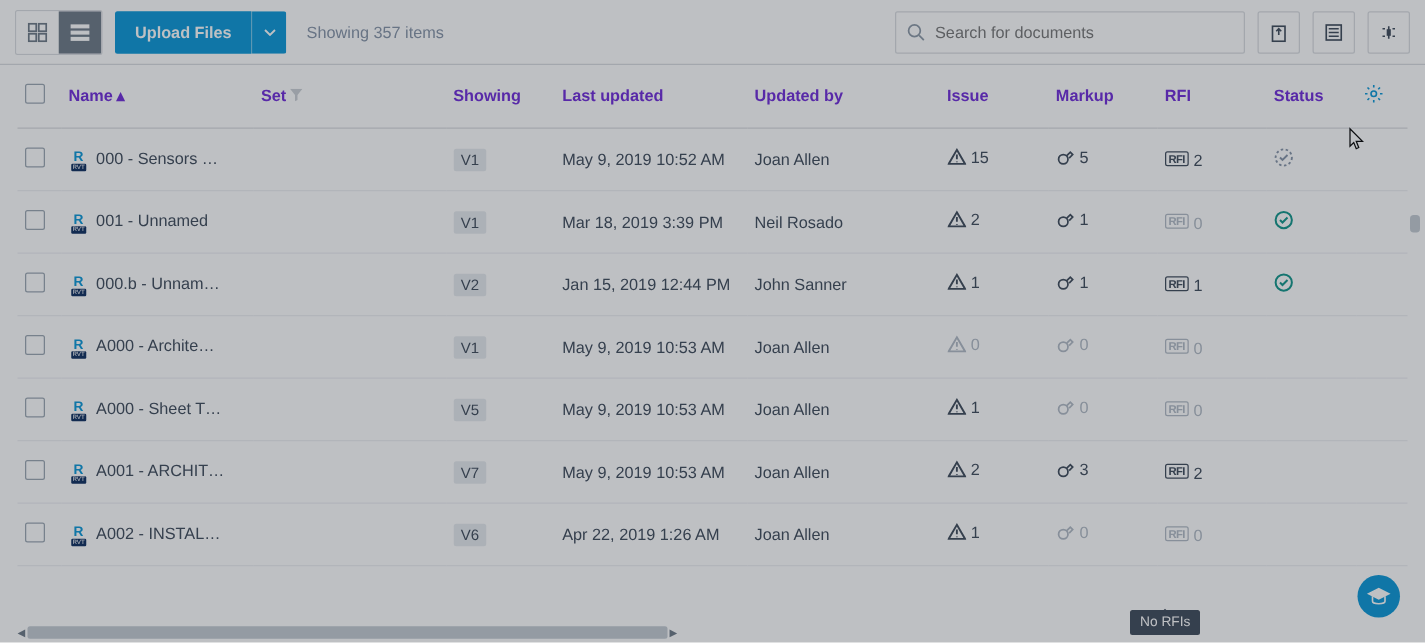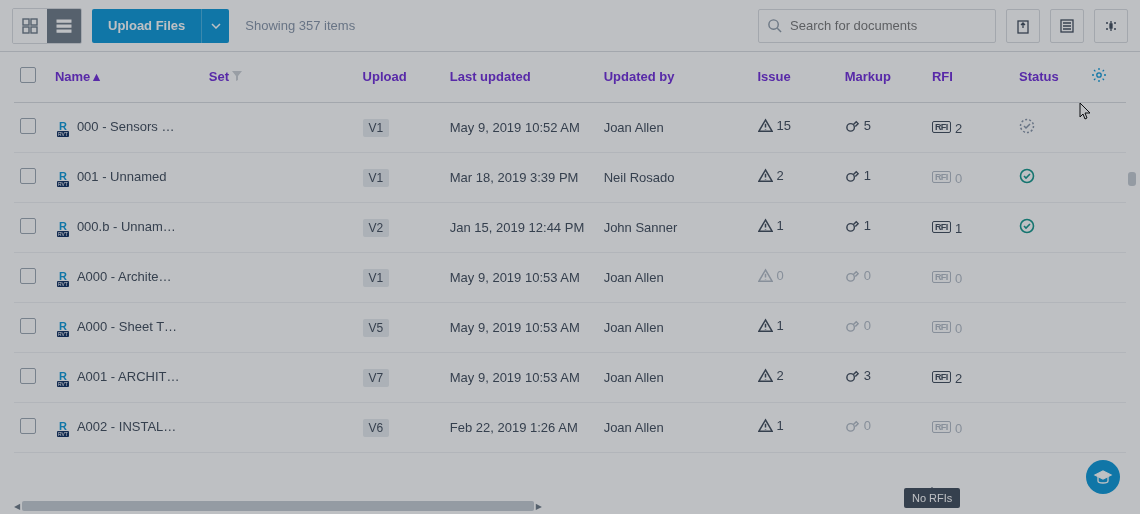--- a/index.html
+++ b/index.html
@@ -17,21 +17,21 @@
 .toolbar{height:52px;padding:9px 12px;border-bottom:1px solid var(--border);display:flex;align-items:center;gap:10px}
 .view-group{display:flex;border:1px solid var(--border);border-radius:2px;overflow:hidden}
 .icon-btn{width:34px;height:34px;display:flex;align-items:center;justify-content:center;background:#fff;border:none;cursor:pointer}
 .icon-btn.active{background:#6a7785}
 .icon-btn.active svg{fill:#fff;stroke:#fff}
 .upload-group{display:flex}
 .upload-btn{background:var(--accent);color:#fff;border:none;height:34px;padding:0 16px;font-size:13px;font-weight:700;cursor:pointer;border-top-left-radius:2px;border-bottom-left-radius:2px}
 .upload-caret{background:var(--accent);border:none;border-left:1px solid rgba(255,255,255,.25);width:28px;height:34px;display:flex;align-items:center;justify-content:center;cursor:pointer;border-top-right-radius:2px;border-bottom-right-radius:2px}
 .count{margin-left:6px;color:var(--text-muted)}
 .spacer{flex:1}
-.search{width:238px;height:34px;display:flex;align-items:center;border:1px solid var(--border);border-radius:2px;padding:0 8px;color:#8a97a5}
+.search{width:280px;height:34px;display:flex;align-items:center;border:1px solid var(--border);border-radius:2px;padding:0 8px;color:#8a97a5}
 .search input{border:none;outline:none;font-size:13px;flex:1;margin-left:6px;background:transparent;color:#3c4858}
 .tool-btn{width:34px;height:34px;border:1px solid var(--border);border-radius:2px;display:flex;align-items:center;justify-content:center;background:#fff;cursor:pointer}
 
 .table-wrap{position:relative;padding:0 14px}
 table{width:100%;border-collapse:collapse;table-layout:fixed}
 th,td{text-align:left;padding:0 6px;height:50px;font-weight:400;white-space:nowrap;overflow:hidden;text-overflow:ellipsis;vertical-align:middle}
 thead th{color:#6d28d9;font-weight:600;border-bottom:1px solid var(--border)}
 tbody tr{border-bottom:1px solid #eef0f3}
 col.c-chk{width:34px}
 col.c-name{width:150px}
@@ -144,21 +144,21 @@
         <col class="c-st">
         <col class="c-gear">
       </colgroup>
 <thead>
         <tr>
   <th><span class="chk"></span></th>
   <th><span>Name</span><span class="sort-caret">▴</span></th>
   <th><span>Set</span><svg class="filter-caret" width="10" height="10" viewBox="0 0 10 10">
               <path d="M0 0h10L6 5v4l-2 1V5z" fill="#6a7785"></path>
             </svg></th>
-  <th><span>Upload</span></th>
+  <th><span>Showing</span></th>
   <th><span>Last updated</span></th>
   <th><span>Updated by</span></th>
   <th><span>Issue</span></th>
   <th><span>Markup</span></th>
   <th><span>RFI</span></th>
   <th><span>Status</span></th>
   <th><svg class="gear hover" width="16" height="16" viewBox="0 0 16 16" fill="none" stroke="#0696d7" stroke-width="1.3">
               <circle cx="8" cy="8" r="2.2"></circle>
               <path d="M8 1v2M8 13v2M1 8h2M13 8h2M3 3l1.4 1.4M11.6 11.6L13 13M13 3l-1.4 1.4M4.4 11.6L3 13"></path>
             </svg></th>
@@ -375,21 +375,21 @@
         <tr>
           <td><span class="chk"></span></td>
           <td><span class="file-icon">
               <span class="rvt">
                 <span class="r">R</span>
                 <span class="ext">RVT</span>
               </span>
             </span><span>A002 - INSTAL…</span></td>
           <td></td>
           <td><span class="ver-badge">V6</span></td>
-          <td>Feb 22, 2019 1:26 AM</td>
+          <td>Apr 22, 2019 1:26 AM</td>
           <td>Joan Allen</td>
           <td class=""><span class="cell-ic">
               <span><svg width="15" height="15" viewBox="0 0 16 16" fill="none" stroke="currentColor" stroke-width="1.6">
                   <path d="M8 2l7 12H1z"></path>
                   <path d="M8 6v4M8 12v.5"></path>
                 </svg></span>
               <span>1</span>
             </span></td>
           <td class="muted"><span class="cell-ic">
               <span><svg width="15" height="15" viewBox="0 0 16 16" fill="none" stroke="currentColor" stroke-width="1.5">

